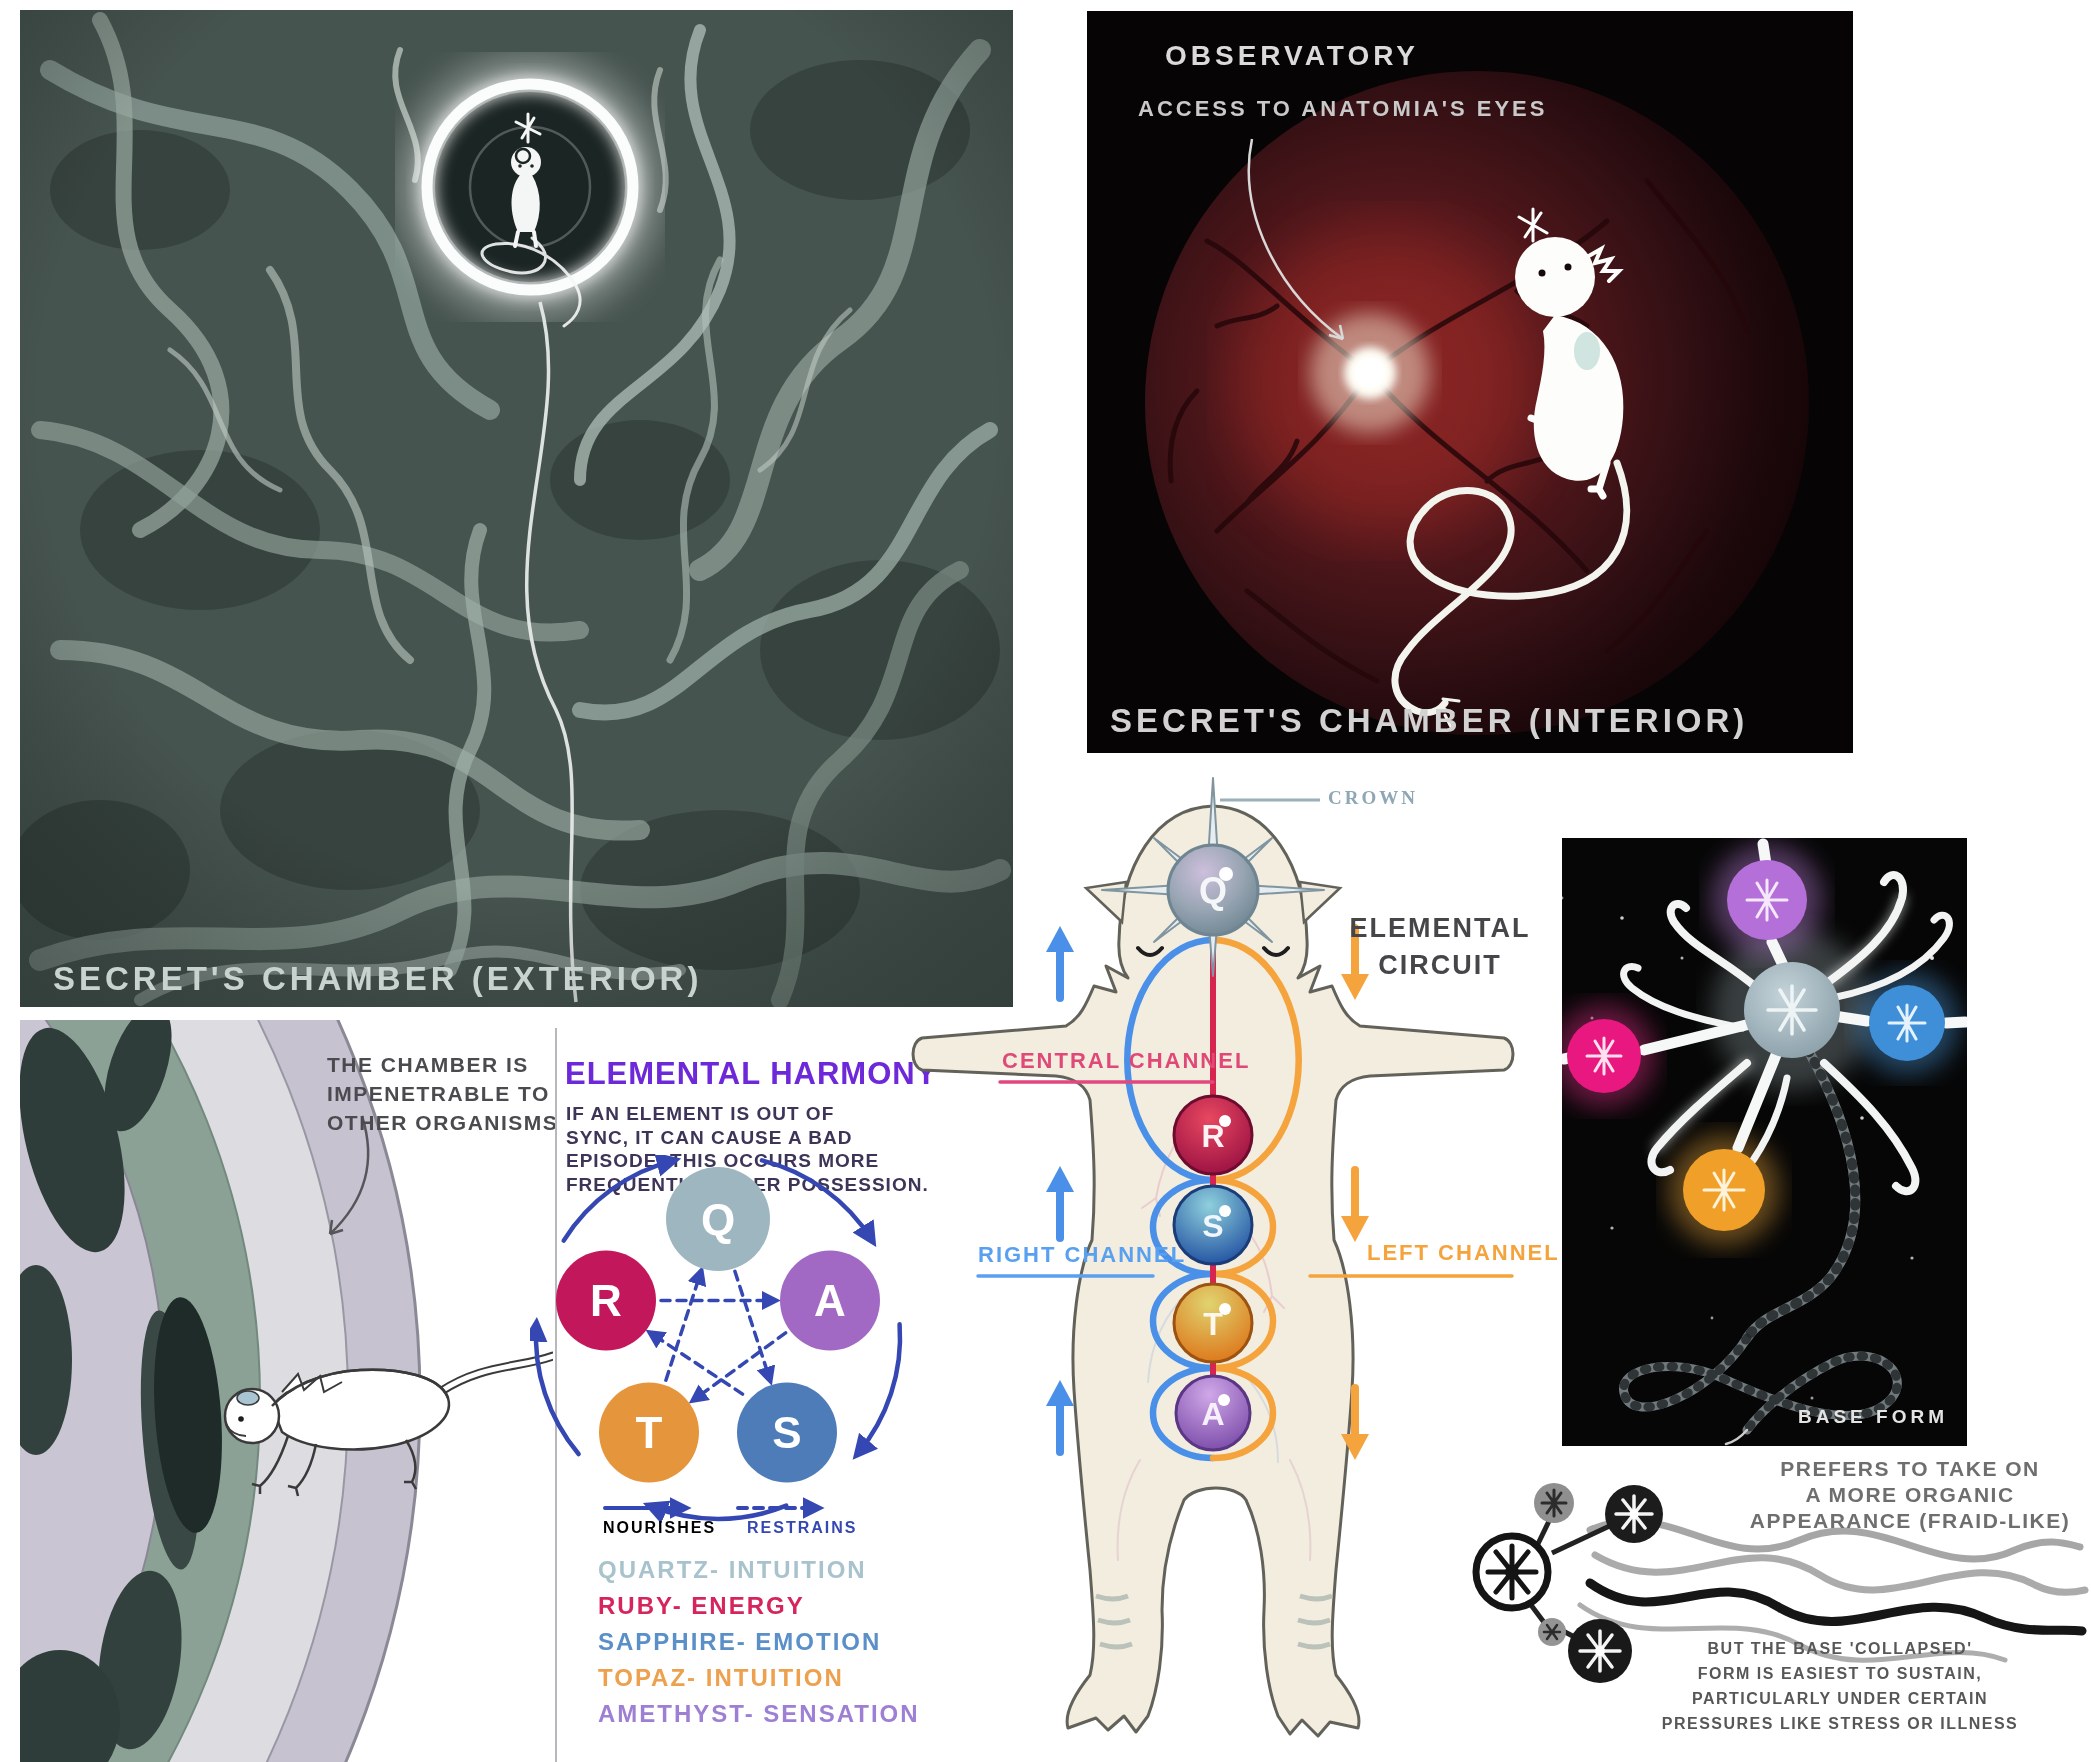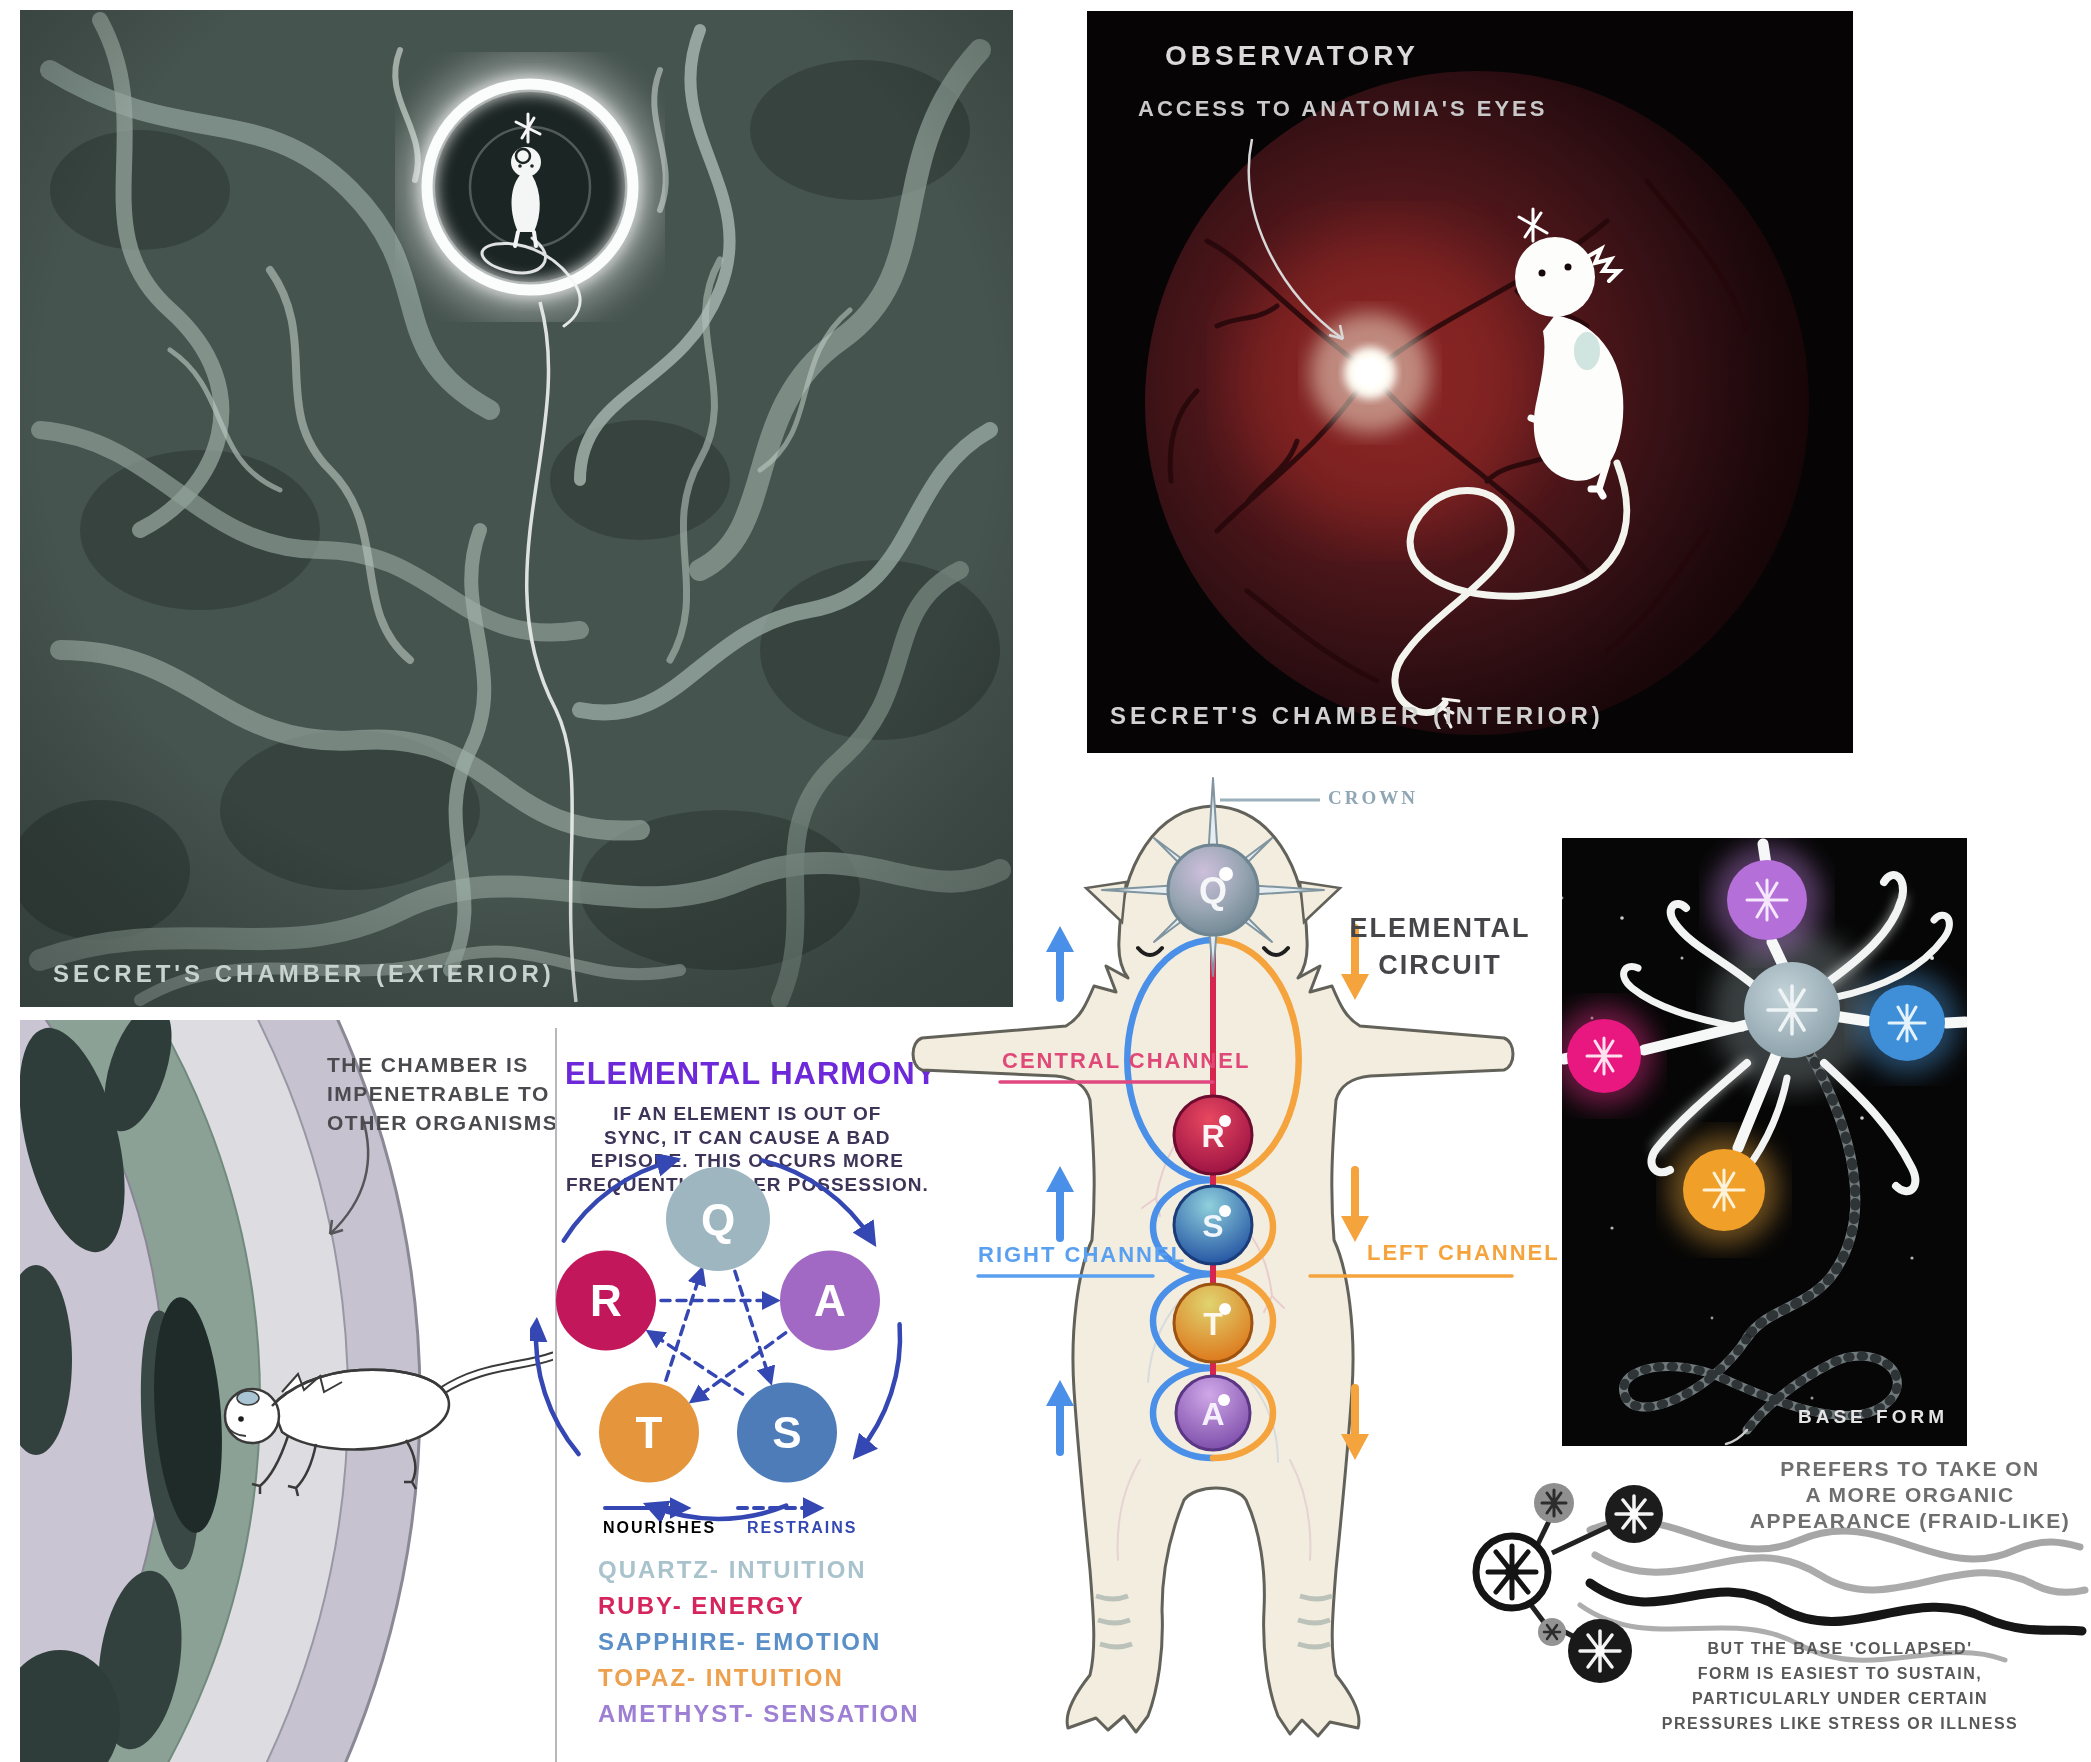--- a/index.html
+++ b/index.html
@@ -1,20 +1,20 @@
 <!DOCTYPE html>
 <html><head>
 <meta charset="utf-8">
 <style>
   html,body{margin:0;padding:0;background:#ffffff;}
   .canvas{position:relative;width:2091px;height:1762px;background:#ffffff;overflow:hidden;
           font-family:"Liberation Sans",sans-serif;}
   .abs{position:absolute;}
   .hand{font-family:"Liberation Sans",sans-serif;font-weight:bold;}
-  .cap{letter-spacing:4px;font-size:24px;}
+  .cap{letter-spacing:4px;font-size:33px;}
   .note{letter-spacing:1.5px;}
   svg{display:block;}
   .legend-row{font-size:24px;font-weight:bold;letter-spacing:2px;line-height:36px;white-space:nowrap;}
   .ctr{text-align:center;}
 </style>
 </head>
 <body>
 
 <div class="canvas">
 
@@ -181,21 +181,21 @@
     <path d="M310,214 l2,-14 m-2,14 l13,-4" stroke="#55555a" stroke-width="2.5" fill="none"></path>
   </svg>
   <div class="abs hand note" style="left:327px;top:1050px;color:#4b4b4f;font-size:21px;line-height:29px;">
     <div>THE CHAMBER IS</div>
     <div>IMPENETRABLE TO</div>
     <div>OTHER ORGANISMS</div>
   </div>
   <div class="abs" style="left:555px;top:1028px;width:2px;height:734px;background:#b8b8bc;"></div>
 
   <div class="abs hand" style="left:565px;top:1056px;color:#6d28d9;font-size:31px;letter-spacing:1px;">ELEMENTAL HARMONY</div>
-  <div class="abs hand" style="left:566px;top:1102px;color:#3e3458;font-size:19px;line-height:23.5px;letter-spacing:1px;text-align:center;">
+  <div class="abs hand" style="left:566px;top:1102px;color:#3e3458;font-size:19px;line-height:23.5px;letter-spacing:1px;">
     <div>IF AN ELEMENT IS OUT OF</div>
     <div>SYNC, IT CAN CAUSE A BAD</div>
     <div>EPISODE. THIS OCCURS MORE</div>
     <div>FREQUENTLY UNDER POSSESSION.</div>
   </div>
 
   <svg class="abs" style="left:530px;top:1155px;" width="380" height="380" viewBox="0 0 380 380">
     <defs>
       <marker id="arrB" viewBox="0 0 10 10" refX="7" refY="5" markerWidth="5.5" markerHeight="5.5" orient="auto-start-reverse">
         <path d="M0,0 L10,5 L0,10 Z" fill="#3547b2"></path>

